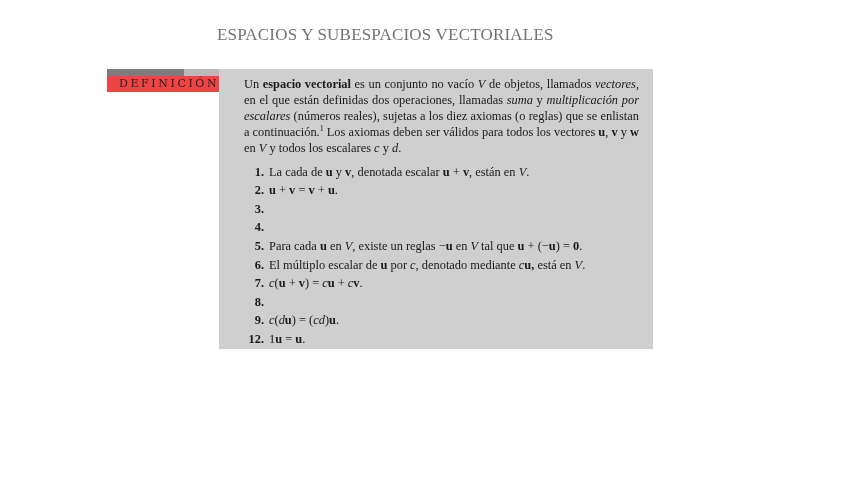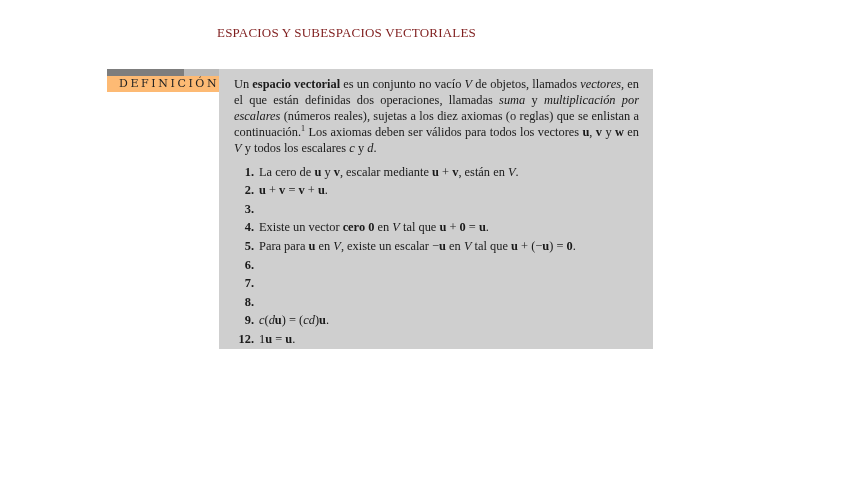--- a/index.html
+++ b/index.html
@@ -7,58 +7,58 @@
     width: 848px; height: 477px;
     background: #ffffff;
     position: relative;
     overflow: hidden;
     font-family: "Liberation Serif", "DejaVu Serif", serif;
     color: #1a1a1a;
   }
   .page-title {
     position: absolute;
     left: 217px; top: 25px;
-    font-size: 13px;
+    font-size: 17px;
     letter-spacing: 0.2px;
-    color: #7f1d1d;
+    color: #737373;
     white-space: nowrap;
   }
   .bar-dark {
     position: absolute;
     left: 107px; top: 69px;
     width: 77px; height: 7px;
     background: #7d7d7d;
   }
   .bar-light {
     position: absolute;
     left: 184px; top: 69px;
     width: 35px; height: 7px;
     background: #b9b9b9;
   }
   .def-label {
     position: absolute;
     left: 107px; top: 76px;
     width: 112px; height: 16px;
-    background: #fdba74;
+    background: #ef4444;
     font-family: "DejaVu Serif", serif;
     font-size: 11px;
     letter-spacing: 2.6px;
     color: #222;
     line-height: 16px;
     padding-left: 12px;
     box-sizing: border-box;
     white-space: nowrap;
   }
   .def-box {
     position: absolute;
     left: 219px; top: 69px;
     width: 434px; height: 280px;
     background: #cfcfcf;
     box-sizing: border-box;
-    padding: 8px 14px 0 15px;
+    padding: 8px 14px 0 25px;
   }
   .intro {
     font-size: 12.4px;
     line-height: 15.9px;
     text-align: justify;
     margin: 0;
   }
   .intro b { font-weight: bold; }
   .intro i { font-style: italic; }
   .intro sup { font-size: 8px; line-height: 0; vertical-align: 5px; }
@@ -94,48 +94,49 @@
 <div class="bar-light"></div>
 <div class="def-label">DEFINICIÓN</div>
 
 <div class="def-box">
   <p class="intro"><span>Un </span><b>espacio vectorial</b><span> es un conjunto no vacío </span><i>V</i><span> de objetos, llamados </span><i>vectores</i><span>, en el que están definidas dos operaciones, llamadas </span><i>suma</i><span> y </span><i>multiplicación por escalares</i><span> (números reales), sujetas a los diez axiomas (o reglas) que se enlistan a continuación.</span><sup>1</sup><span> Los axiomas deben ser válidos para todos los vectores </span><b>u</b><span>, </span><b>v</b><span> y </span><b>w</b><span> en </span><i>V</i><span> y todos los escalares </span><i>c</i><span> y </span><i>d</i><span>.</span></p>
 
   <ol class="axioms">
 
     <li class="axiom">
       <span class="axiom-num">1.</span>
-      <span class="axiom-text"><span>La cero de </span><b>u</b><span> y </span><b>v</b><span>, escalar mediante </span><b>u</b><span> + </span><b>v</b><span>, están en </span><i>V</i><span>.</span></span>
+      <span class="axiom-text"><span>La cada de </span><b>u</b><span> y </span><b>v</b><span>, denotada escalar </span><b>u</b><span> + </span><b>v</b><span>, están en </span><i>V</i><span>.</span></span>
     </li>
 
     <li class="axiom">
       <span class="axiom-num">2.</span>
       <span class="axiom-text"><b>u</b><span> + </span><b>v</b><span> = </span><b>v</b><span> + </span><b>u</b><span>.</span></span>
     </li>
 
     <li class="axiom">
       <span class="axiom-num">3.</span>
     </li>
 
     <li class="axiom">
       <span class="axiom-num">4.</span>
-      <span class="axiom-text"><span>Existe un vector </span><b>cero 0</b><span> en </span><i>V</i><span> tal que </span><b>u</b><span> + </span><b>0</b><span> = </span><b>u</b><span>.</span></span>
     </li>
 
     <li class="axiom">
       <span class="axiom-num">5.</span>
-      <span class="axiom-text"><span>Para para </span><b>u</b><span> en </span><i>V</i><span>, existe un escalar −</span><b>u</b><span> en </span><i>V</i><span> tal que </span><b>u</b><span> + (−</span><b>u</b><span>) = </span><b>0</b><span>.</span></span>
+      <span class="axiom-text"><span>Para cada </span><b>u</b><span> en </span><i>V</i><span>, existe un reglas −</span><b>u</b><span> en </span><i>V</i><span> tal que </span><b>u</b><span> + (−</span><b>u</b><span>) = </span><b>0</b><span>.</span></span>
     </li>
 
     <li class="axiom">
       <span class="axiom-num">6.</span>
+      <span class="axiom-text"><span>El múltiplo escalar de </span><b>u</b><span> por </span><i>c</i><span>, denotado mediante </span><i>c</i><b>u,</b><span> está en </span><i>V</i><span>.</span></span>
     </li>
 
     <li class="axiom">
       <span class="axiom-num">7.</span>
+      <span class="axiom-text"><i>c</i><span>(</span><b>u</b><span> + </span><b>v</b><span>) = </span><i>c</i><b>u</b><span> + </span><i>c</i><b>v</b><span>.</span></span>
     </li>
 
     <li class="axiom">
       <span class="axiom-num">8.</span>
     </li>
 
     <li class="axiom">
       <span class="axiom-num">9.</span>
       <span class="axiom-text"><i>c</i><span>(</span><i>d</i><b>u</b><span>) = (</span><i>cd</i><span>)</span><b>u</b><span>.</span></span>
     </li>

